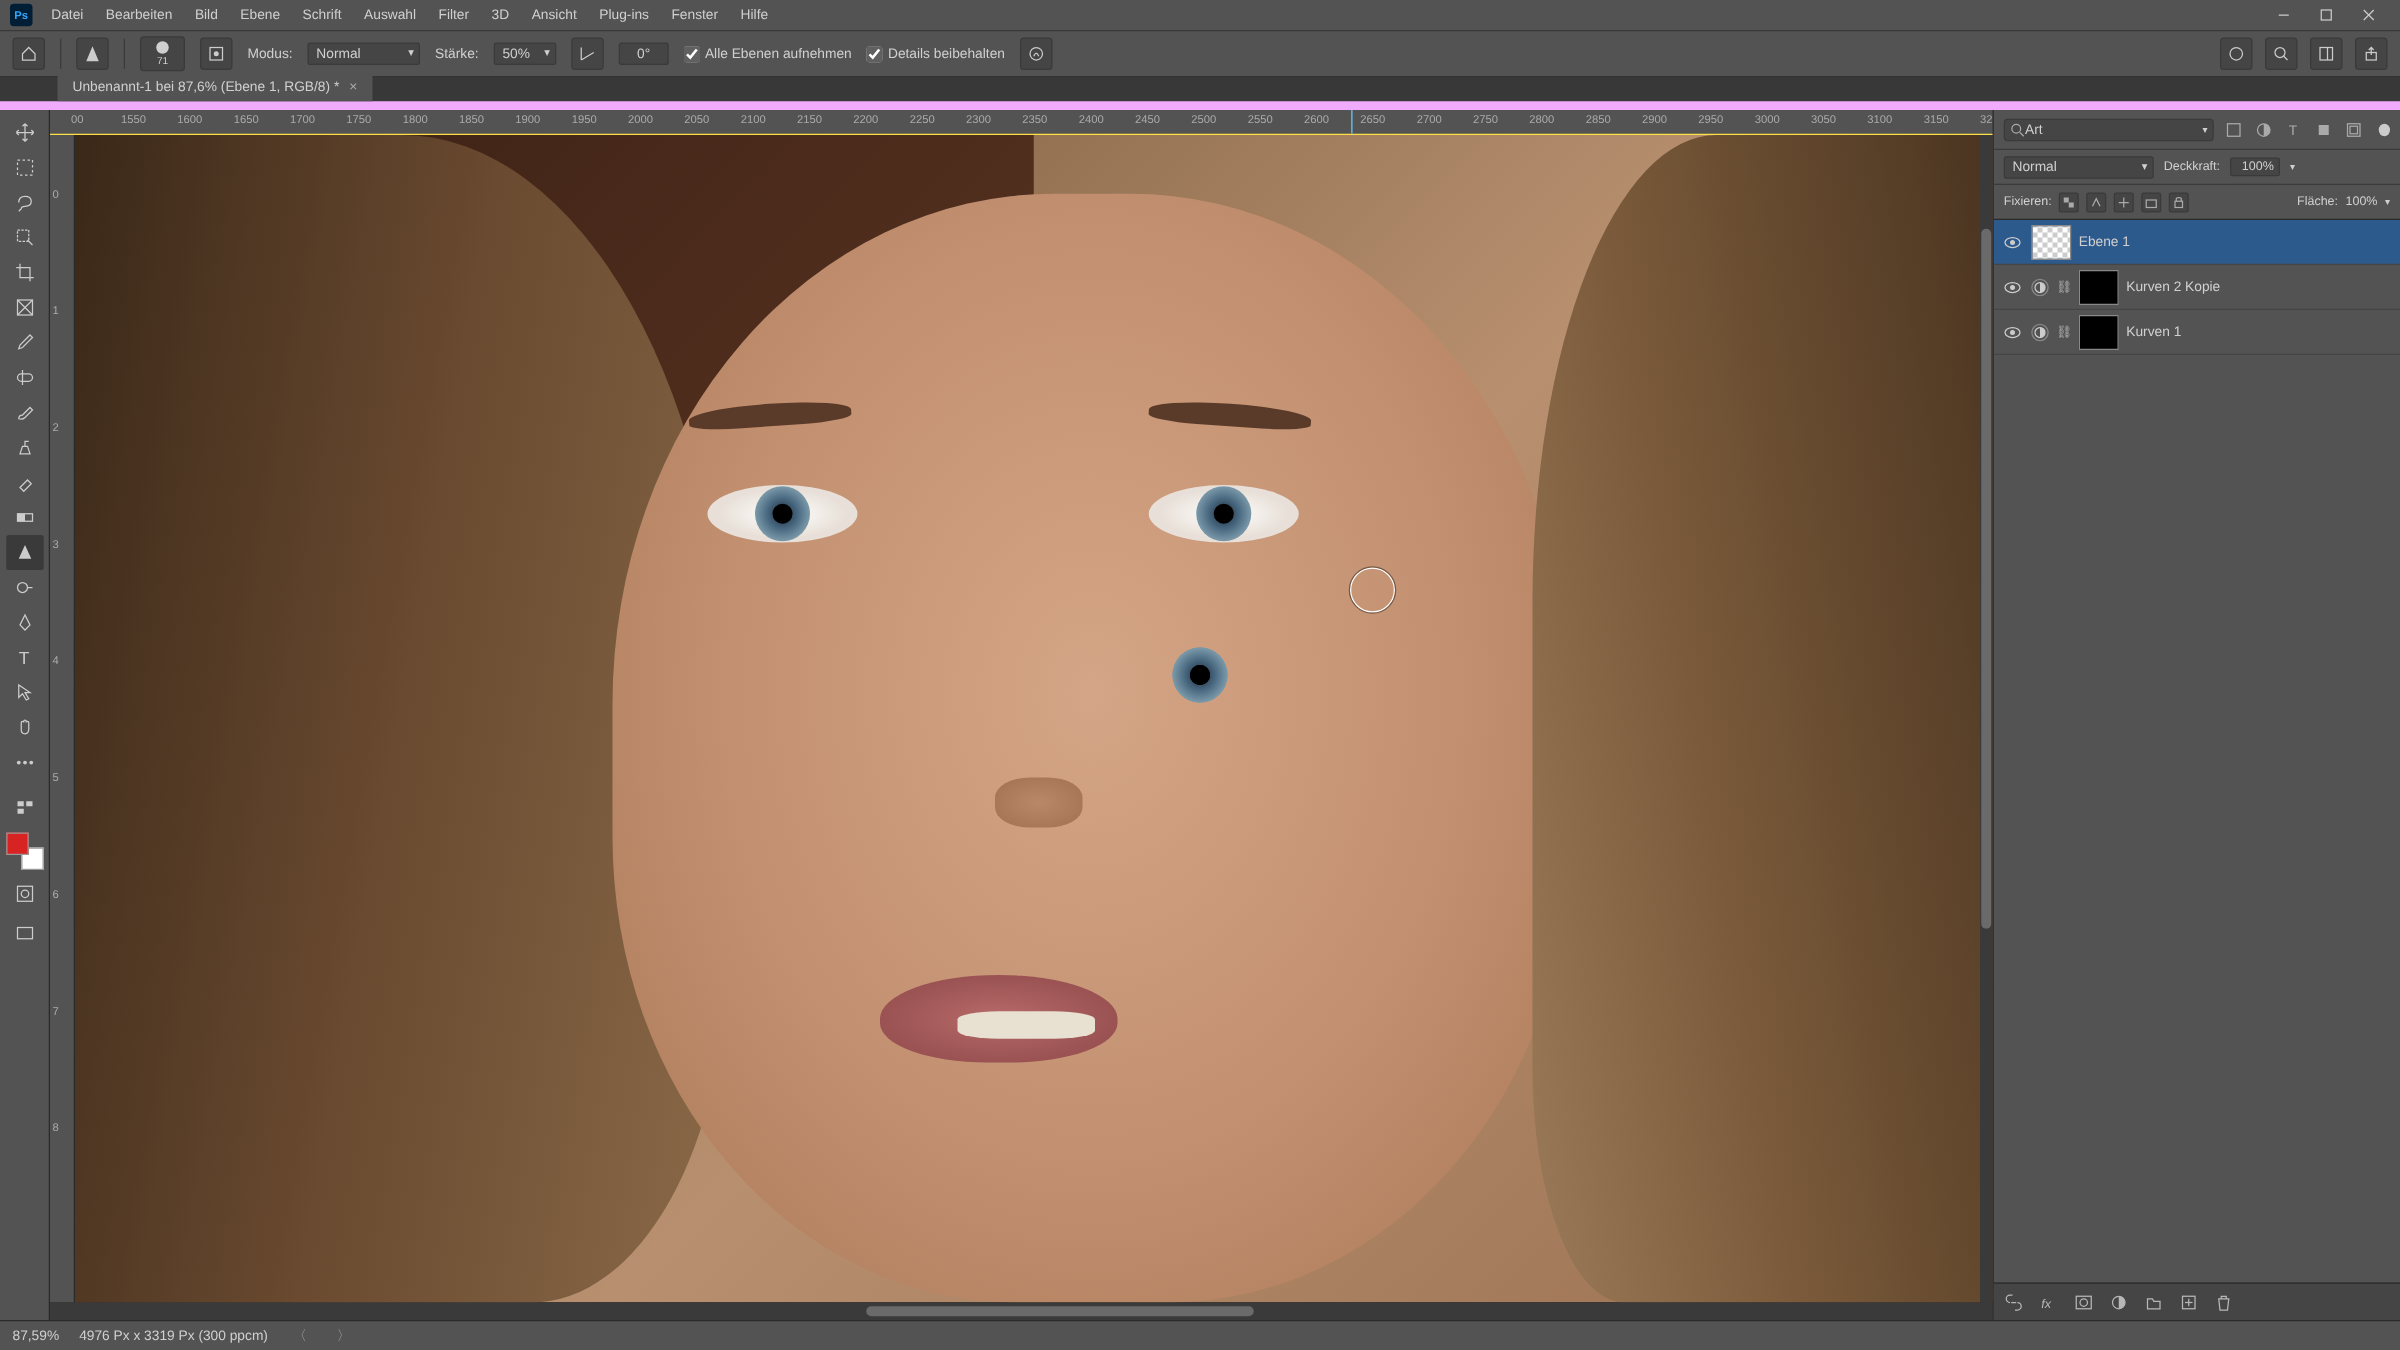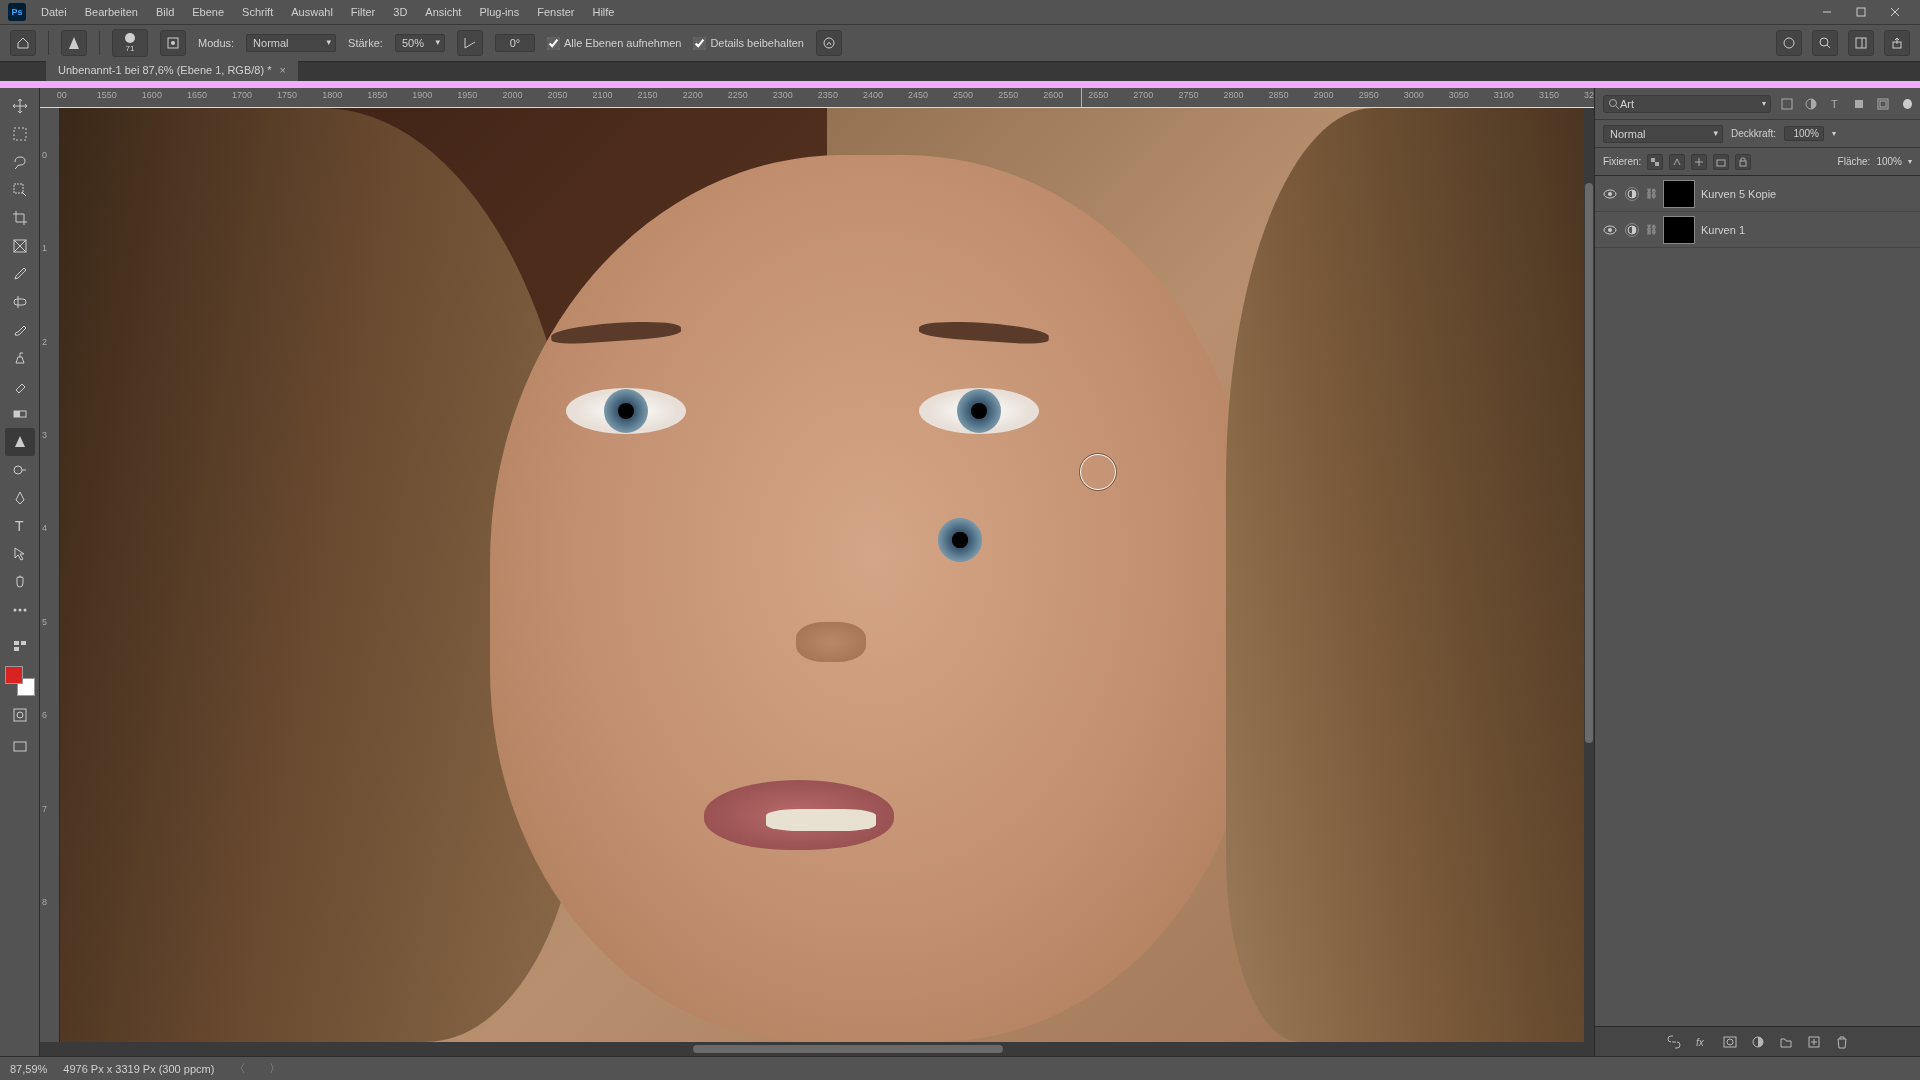--- a/index.html
+++ b/index.html
@@ -102,21 +102,21 @@
 .layer.selected { background: #2d5a8c; }
 .layer .eye { all: unset; width: 18px; height: 18px; display: flex; align-items: center; justify-content: center; cursor: pointer; }
 .layer .thumb { width: 32px; height: 28px; border: 1px solid #888; background: #666; }
 .layer .thumb.trans { background: repeating-conic-gradient(#ccc 0% 25%, #fff 0% 50%) 0/8px 8px; }
 .layer .thumb.black { background: #000; }
 .layer .thumb.img { background: linear-gradient(135deg,#6a4a30,#c4a080);}
 .layer .fx { width:14px; height:14px; border:1px solid #888; border-radius:50%; display:flex; align-items:center; justify-content:center; font-size:8px;}
 .layer .link { width:12px; font-size:10px; opacity:.8;}
 .layer .name { font-size: 11px; }
 
-.panel-footer { height: 30px; background: #454545; border-top: 1px solid #2a2a2a; display: flex; align-items: center; justify-content: center; padding: 0 6px; gap: 8px; }
+.panel-footer { height: 30px; background: #454545; border-top: 1px solid #2a2a2a; display: flex; align-items: center; justify-content: flex-start; padding: 0 6px; gap: 8px; }
 .panel-footer .pf-btn { width: 20px; height: 20px; display:flex; align-items:center; justify-content:center; cursor:pointer; opacity:.85;}
 
 
 .statusbar { height: 24px; background: #535353; border-top: 1px solid #2a2a2a; display: flex; align-items: center; padding: 0 10px; gap: 16px; font-size: 11px; }
 .statusbar .arrow { opacity:.6; cursor:pointer; padding:0 4px;}
 
 
 svg { pointer-events: none; }
 </style>
 </head>
@@ -516,36 +516,46 @@
             <rect x="2" y="4" width="6" height="5" fill="none" stroke="#aaa"></rect>
             <path d="M3 4 L3 2 Q3 1 5 1 Q7 1 7 2 L7 4" fill="none" stroke="#aaa"></path>
           </svg>
         </div>
       <span style="margin-left:auto" class="lbl">Fläche:</span>
       <div class="val">100%</div>
       <span style="font-size:8px">▾</span>
     </div>
 
     <div class="layers">
+      <div class="layer selected">
+        <div class="eye">
+            <svg width="14" height="14">
+              <ellipse cx="7" cy="7" rx="6" ry="4" fill="none" stroke="#ccc"></ellipse>
+              <circle cx="7" cy="7" r="2" fill="#ccc"></circle>
+            </svg>
+          </div>
+        <div class="thumb trans"></div>
+        <span class="name">Ebene 1</span>
+      </div>
       <div class="layer">
         <div class="eye">
             <svg width="14" height="14">
               <ellipse cx="7" cy="7" rx="6" ry="4" fill="none" stroke="#ccc"></ellipse>
               <circle cx="7" cy="7" r="2" fill="#ccc"></circle>
             </svg>
           </div>
         <div class="fx">
             <svg width="10" height="10">
               <circle cx="5" cy="5" r="4" fill="none" stroke="#ccc"></circle>
               <path d="M5 1 A4 4 0 0 1 5 9 Z" fill="#ccc"></path>
             </svg>
           </div>
         <span class="link">⛓</span>
         <div class="thumb black"></div>
-        <span class="name">Kurven 5 Kopie</span>
+        <span class="name">Kurven 2 Kopie</span>
       </div>
       <div class="layer">
         <div class="eye">
             <svg width="14" height="14">
               <ellipse cx="7" cy="7" rx="6" ry="4" fill="none" stroke="#ccc"></ellipse>
               <circle cx="7" cy="7" r="2" fill="#ccc"></circle>
             </svg>
           </div>
         <div class="fx">
             <svg width="10" height="10">

